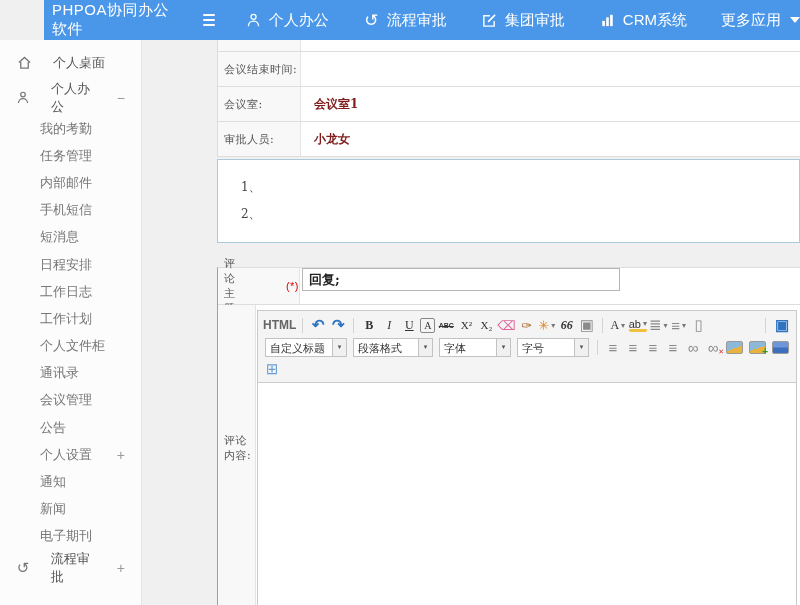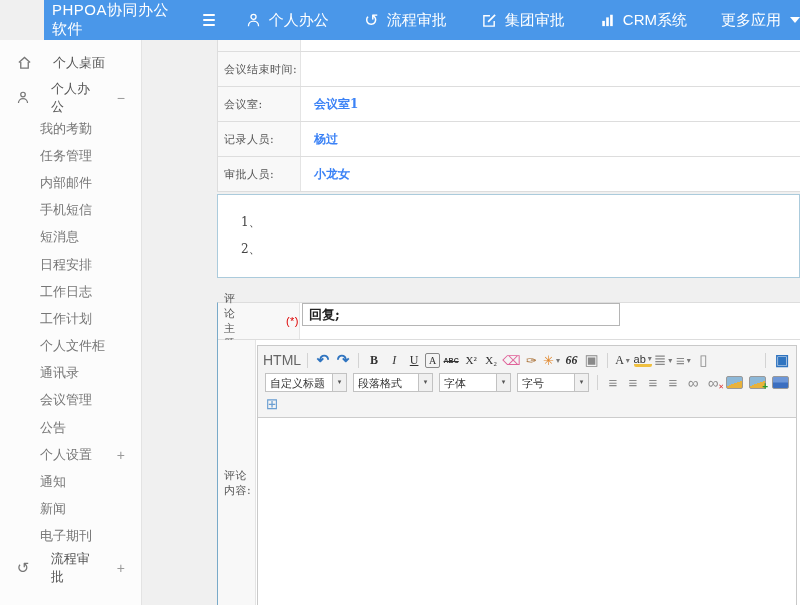--- a/index.html
+++ b/index.html
@@ -30,21 +30,21 @@
   
   .main { position:absolute; left:143px; top:40px; right:0; bottom:0; background:#f0f0f0; }
   .content { margin-left:74px; }
 
   .t1 { border-left:1px solid #ddd; }
   .prow { height:12px; border-bottom:1px solid #ddd; display:flex; background:#fff; }
   .prow .pl { width:83px; background:#f8f8f8; border-right:1px solid #e4e4e4; }
   .frow { display:flex; height:35px; border-bottom:1px solid #ddd; background:#fff; }
   .flabel { width:83px; background:#f8f8f8; border-right:1px solid #e4e4e4; display:flex; align-items:center;
             padding-left:6px; font-size:11px; color:#555; letter-spacing:.5px; font-family:"DejaVu Serif",serif; }
-  .fvalue { flex:1; display:flex; align-items:center; padding-left:13px; font-size:12px; color:#3b82f6;
+  .fvalue { flex:1; display:flex; align-items:center; padding-left:13px; font-size:12px; color:#7f1d1d;
             font-weight:600; font-family:"DejaVu Serif",serif; }
   .fvalue.mono { font-family:"Liberation Mono",monospace; font-weight:400; font-size:12px; color:#333; }
 
   .bluebox { margin-top:2px; border:1px solid var(--box-border,#abcbdc); background:#fff; height:84px;
              padding:14px 0 0 23px; font-size:12px; color:#444; line-height:27px; font-family:"DejaVu Serif",serif; }
 
   .t2 { margin-top:24px; border-left:1px solid var(--table-accent,#79aac9); border-top:1px solid #ddd; }
   .srow { display:flex; height:37px; border-bottom:1px solid #ddd; background:#fff; }
   .slabel { width:82px; background:#f8f8f8; border-right:1px solid #e4e4e4; display:flex; align-items:center;
             padding-left:6px; font-size:11px; color:#555; letter-spacing:.5px; font-family:"DejaVu Serif",serif;gap:36px; }
@@ -59,21 +59,21 @@
   .cval { flex:1; padding:5px 3px 0 1px; }
 
   
   .editor { border:1px solid #c9c9c9; background:#fff; height:390px; display:flex; flex-direction:column; }
   .toolbar { background:#f4f4f4; border-bottom:1px solid #ccc; padding:3px 4px 2px 4px; }
   .ed-row { display:flex; align-items:center; height:22px; }
   .tbtn { min-width:18px; height:18px; display:flex; align-items:center; justify-content:center;
           font-size:12px; color:#333; margin:0 1px; cursor:pointer; border-radius:2px; }
   .tsep { width:1px; height:15px; background:#d3d3d3; margin:0 5px; }
   .tsep.right { margin-left:auto; margin-right:6px; }
-  .txt { font-size:14px; color:#666; font-weight:normal; }
+  .txt { font-size:12px; color:#666; font-weight:bold; }
   .blue { color:#2f74c0; font-weight:bold; }
   .lg { font-size:15px; }
   .serif { font-family:"Liberation Serif",serif; }
   .b { font-weight:bold; } .i { font-style:italic; } .u { text-decoration:underline; }
   .boxed { border:1px solid #888; font-size:10px; width:15px; min-width:15px; height:15px; }
   .strike { text-decoration:line-through; }
   .xs { font-size:7px; font-weight:bold; letter-spacing:0; }
   .sm { font-size:11px; }
   .pink { color:#e0639a; font-size:13px; }
   .brown { color:#a5682a; font-size:13px; }
@@ -236,24 +236,20 @@
       <div class="prow">
           <div class="pl"></div>
         </div>
 
     <div class="frow">
           <div class="flabel">会议结束时间:</div>
         </div>
         <div class="frow">
           <div class="flabel">会议室:</div>
           <div class="fvalue">会议室1</div>
-        </div>
-        <div class="frow">
-          <div class="flabel">记录人员:</div>
-          <div class="fvalue">杨过</div>
         </div>
         <div class="frow">
           <div class="flabel">审批人员:</div>
           <div class="fvalue">小龙女</div>
         </div>
       </div>
 
     <div class="bluebox">
 
     <div>1、</div>

